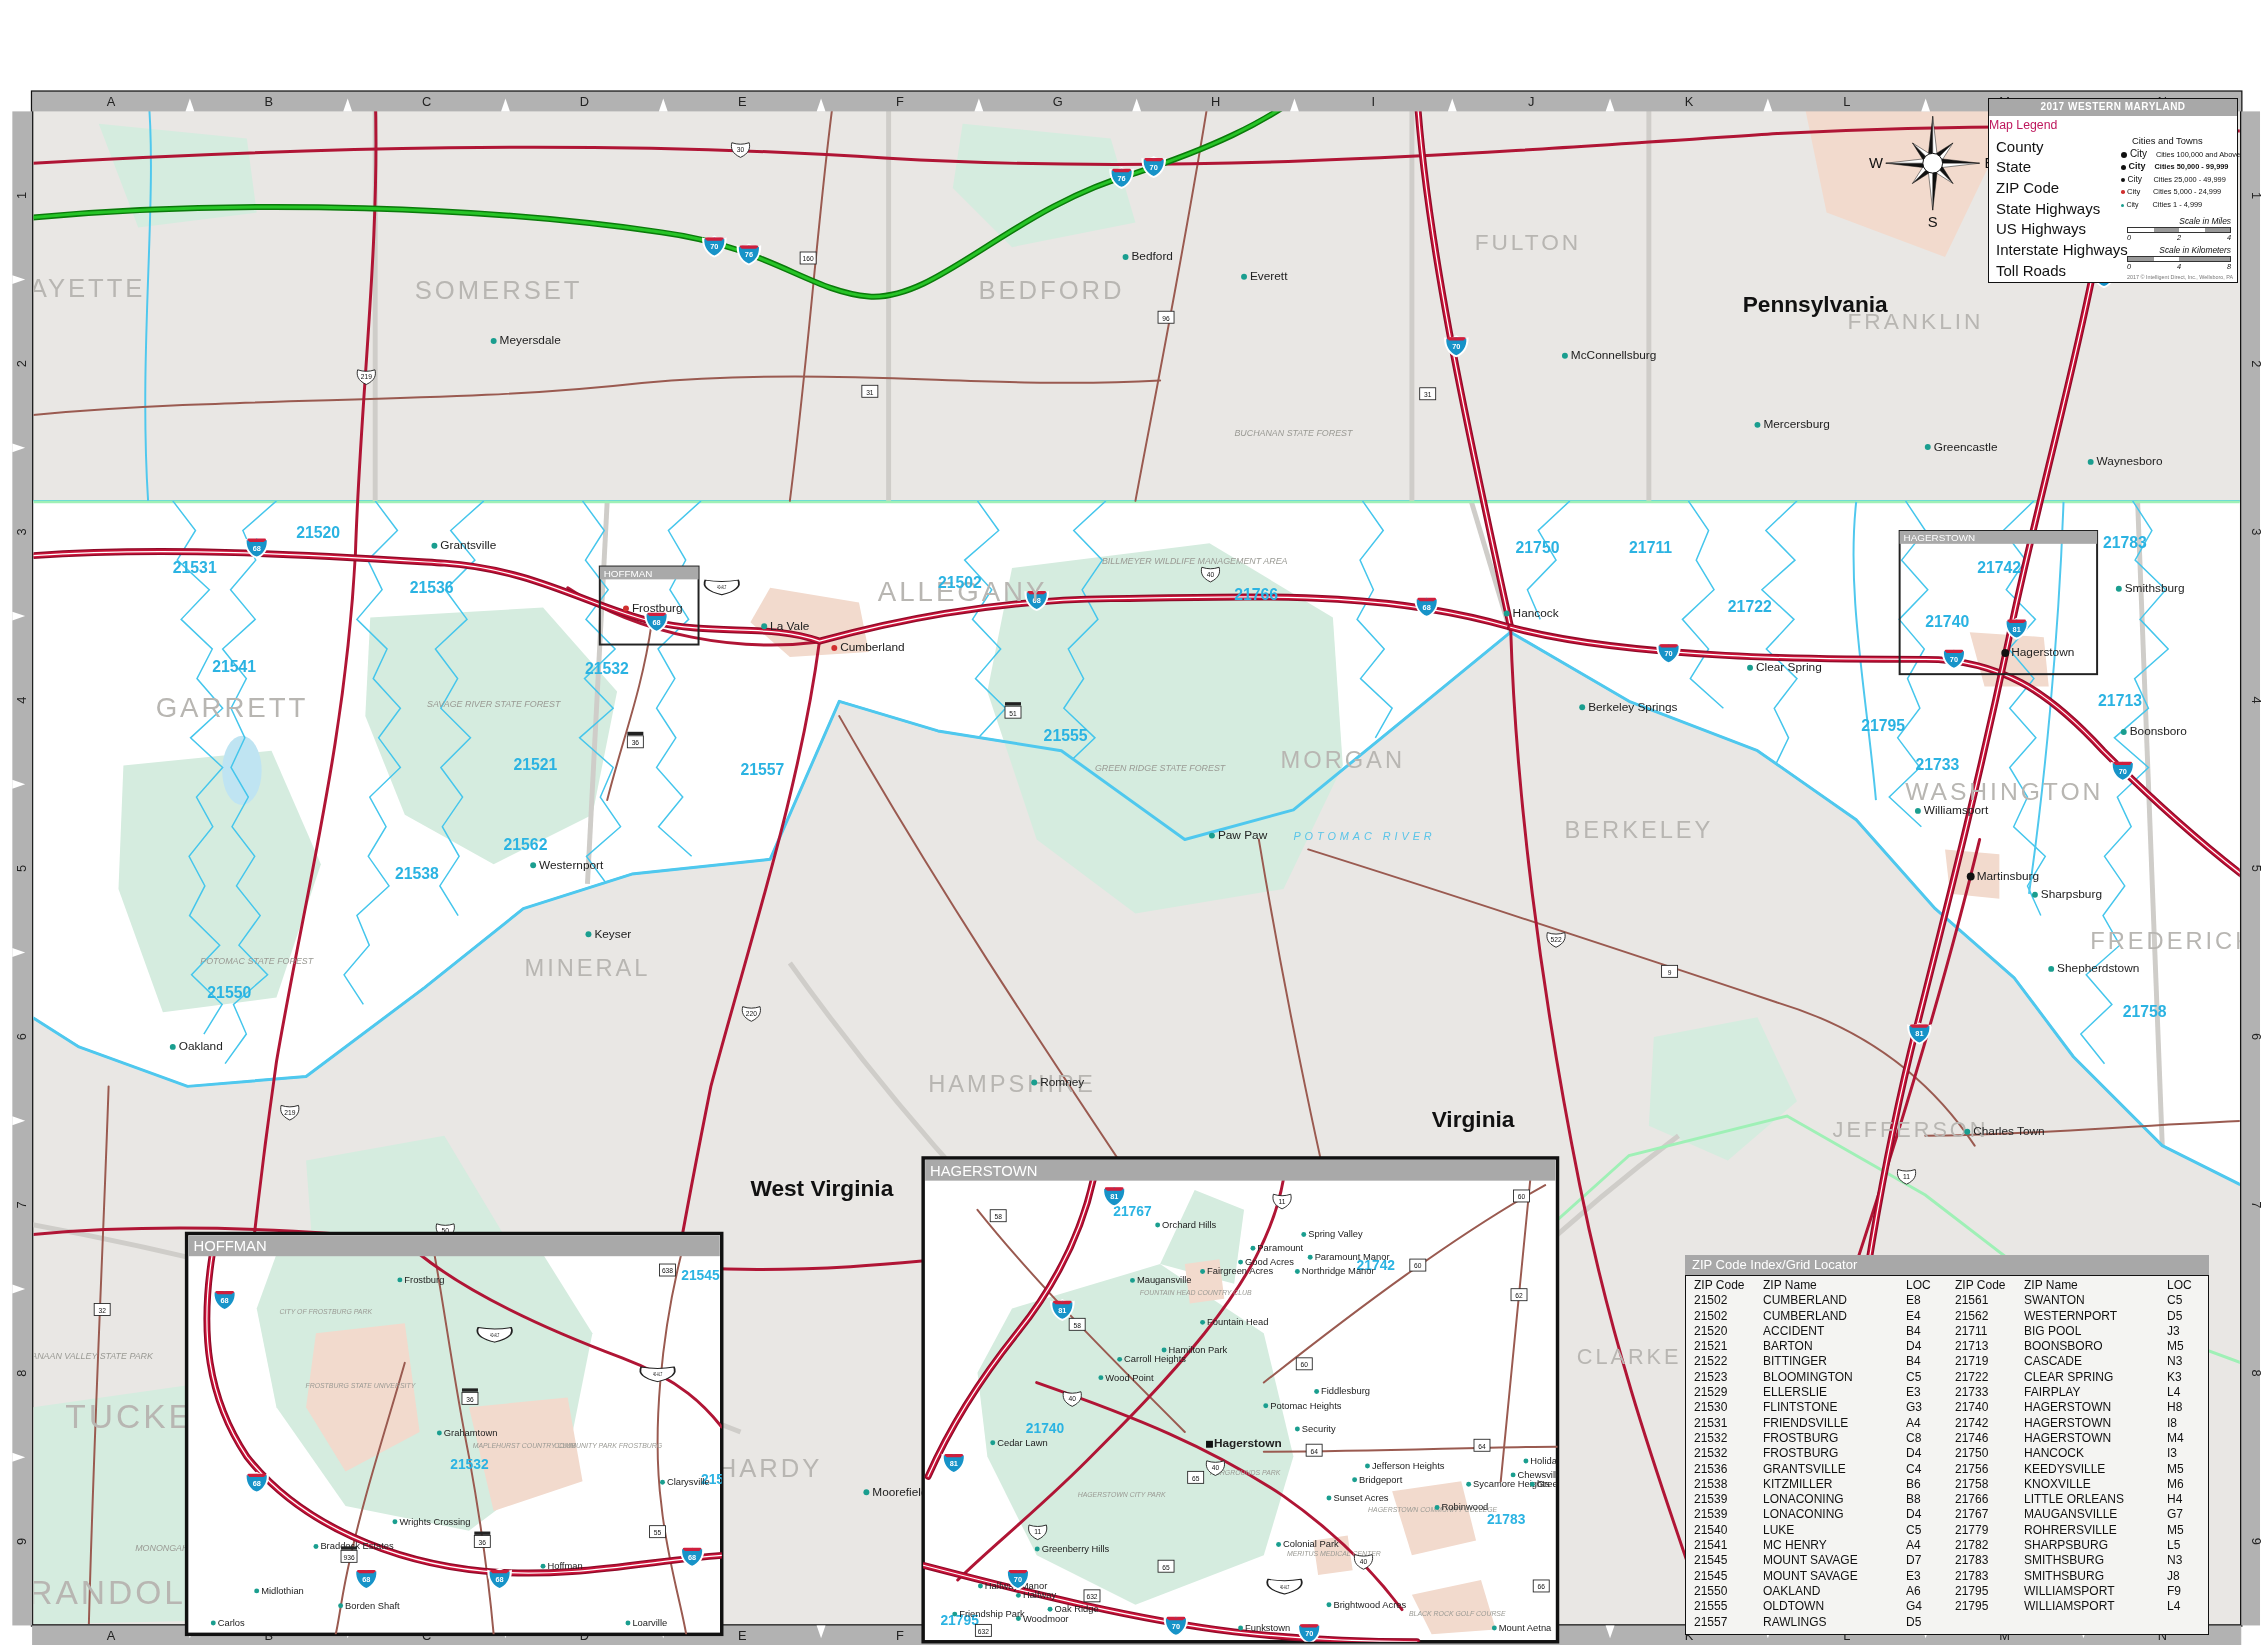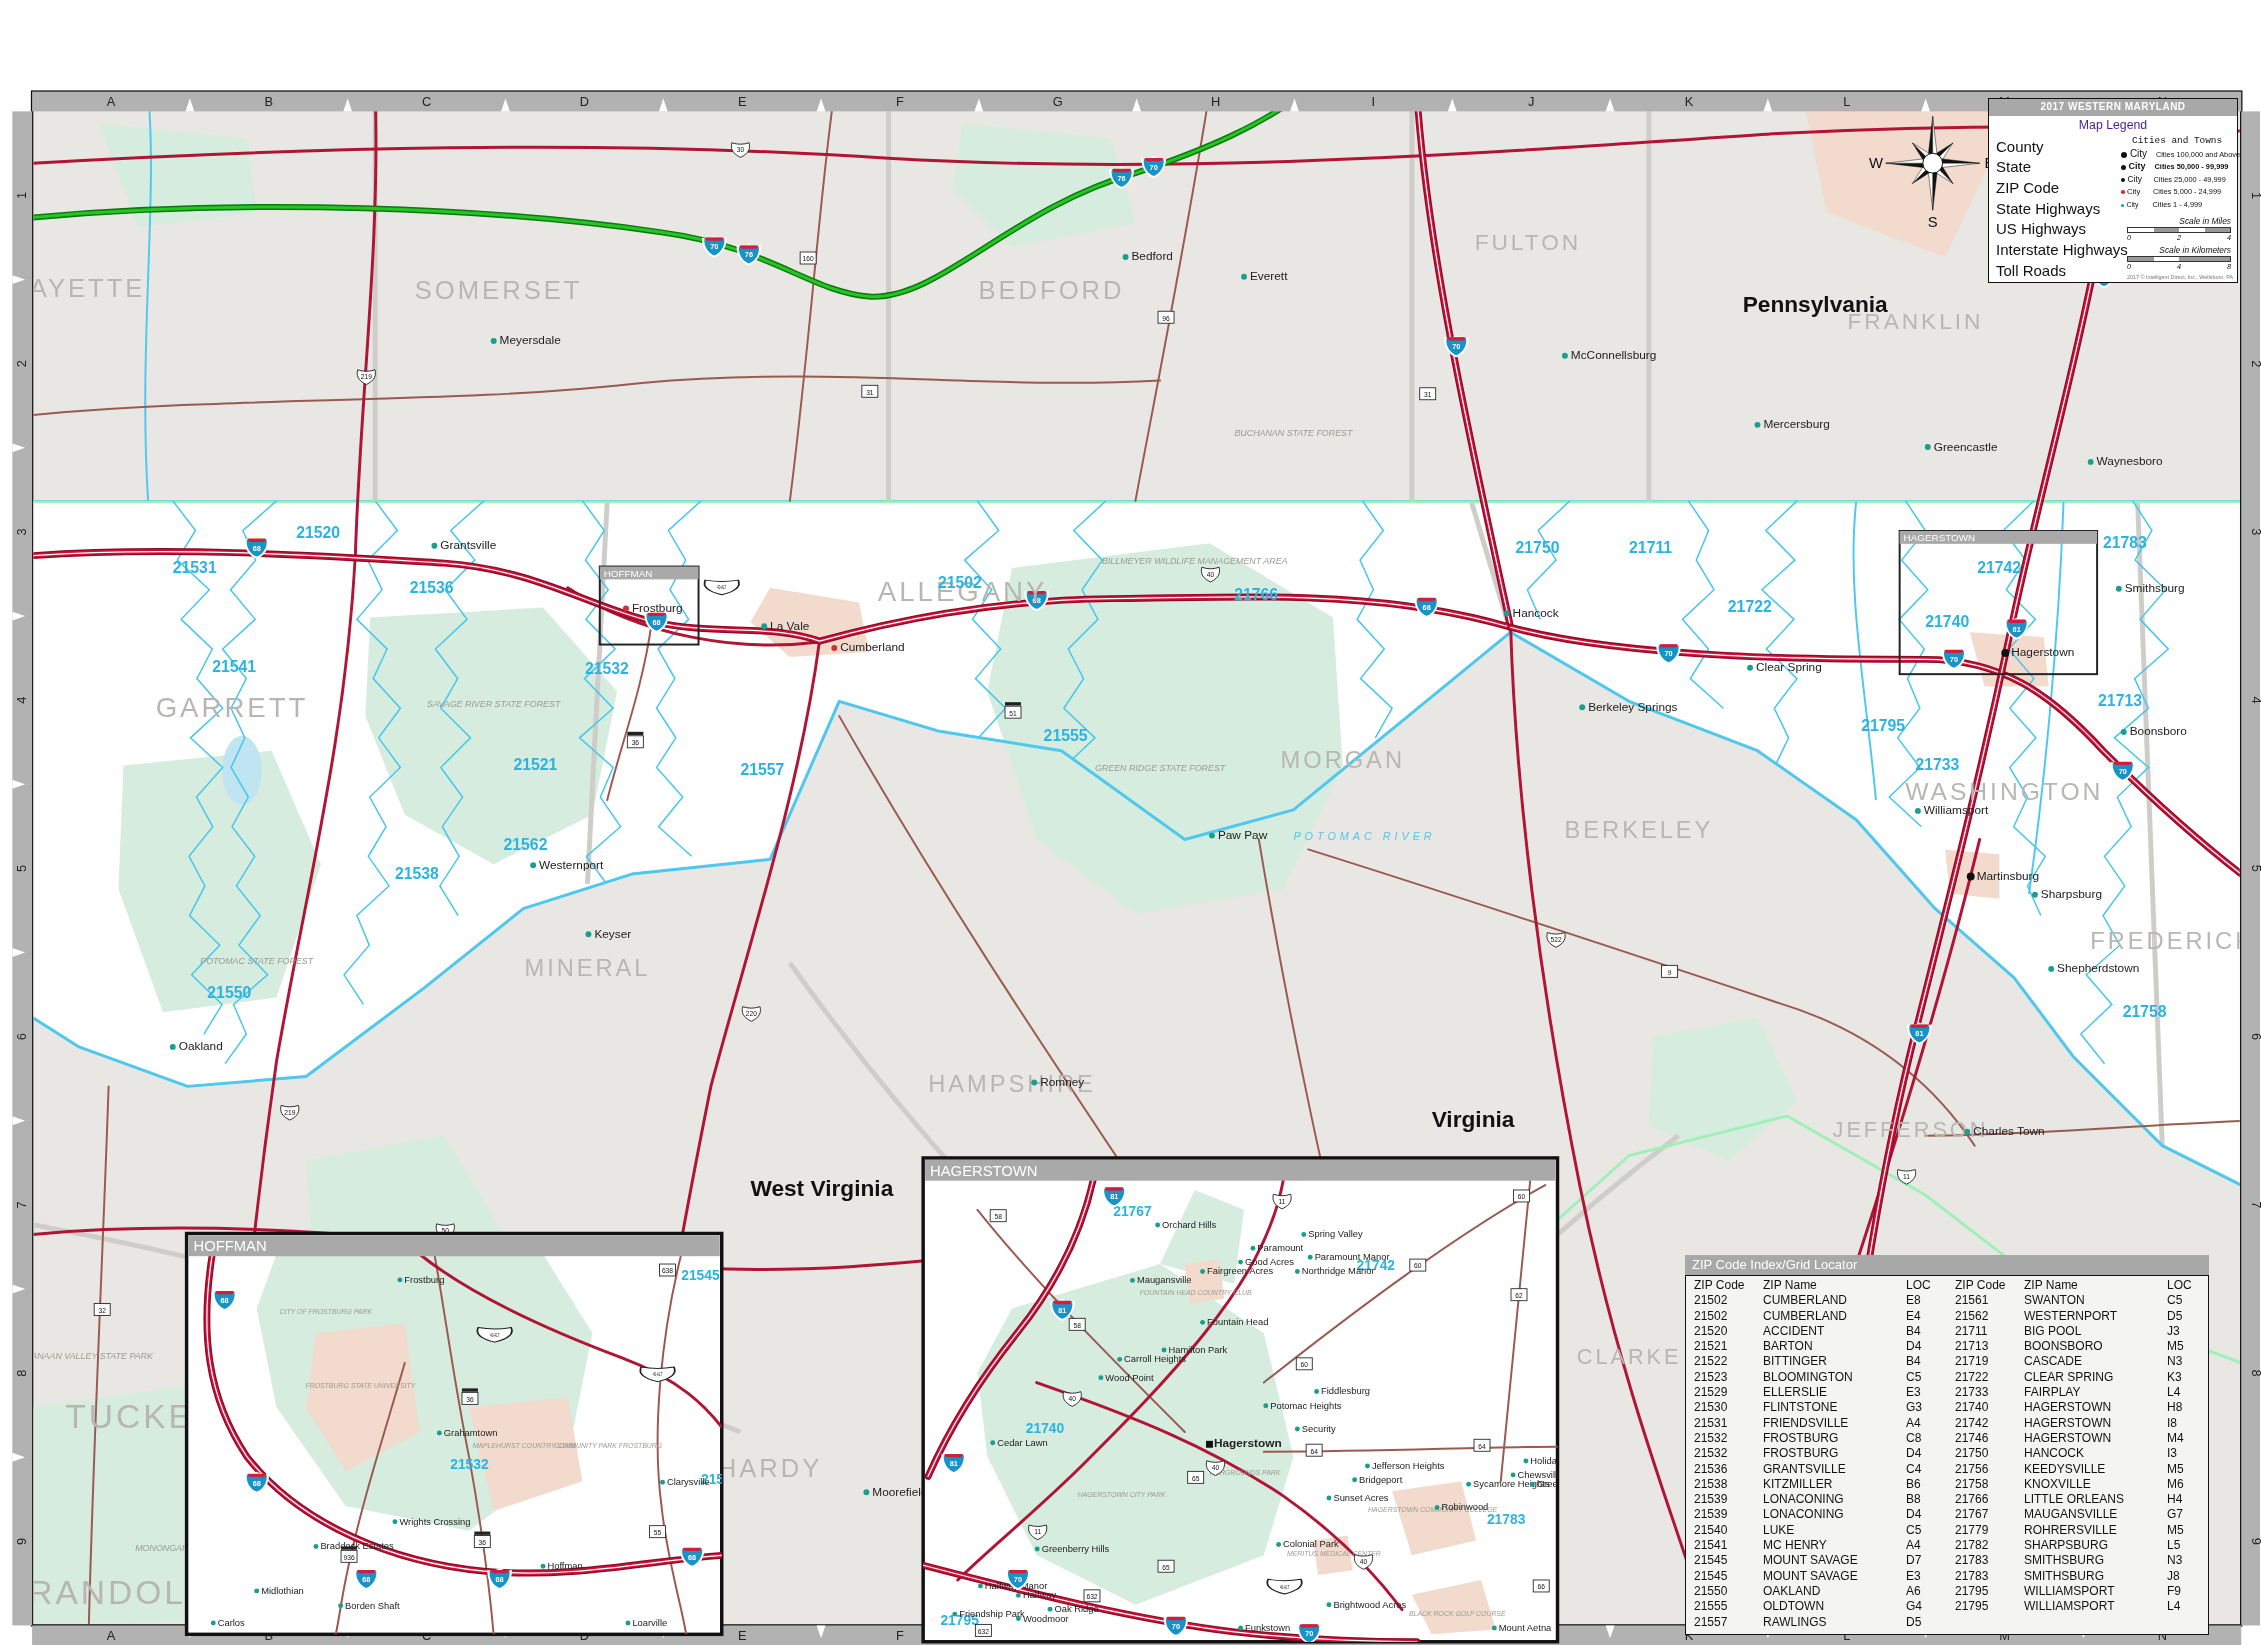--- a/index.html
+++ b/index.html
@@ -17,24 +17,24 @@
               font-family:"Liberation Sans",sans-serif;letter-spacing:0.5px;}
   #logo .tag{position:absolute;left:83px;top:58px;color:#111;font-size:14.3px;font-weight:bold;}
   #logo .sub{position:absolute;left:1px;top:72px;color:#111;font-size:13.3px;}
   #cbox{position:absolute;left:2159px;top:14px;width:98px;height:63px;background:#d9d9d9;padding:3px 2px;
         font-size:8.4px;font-weight:bold;line-height:10.4px;transform:scaleX(.96);transform-origin:left;color:#111;}
   #cbox .gap{height:5px;}
   
   #legend{position:absolute;left:1988px;top:98px;width:250px;height:185px;background:#fff;border:1.5px solid #111;box-sizing:border-box;}
   #legend .hdr{position:absolute;left:0;top:0;right:0;height:17px;background:#a8a8a8;color:#fff;
                font-size:10px;font-weight:bold;text-align:center;line-height:16.3px;letter-spacing:0.5px;}
-  #legend .mt{position:absolute;left:0;top:19px;right:0;text-align:center;font-size:12.3px;color:#4c1d95;}
+  #legend .mt{position:absolute;left:0;top:19px;right:0;font-size:12.3px;color:#be185d;}
   .lgrow{position:absolute;left:7px;height:13px;font-size:15px;color:#111;text-align:right;}
   .lgline{position:absolute;left:74px;top:6px;width:47px;height:0;}
-  #lg-cities-title{position:absolute;left:143px;top:36px;font-size:9.4px;color:#111;font-family:Liberation Mono, monospace;}
+  #lg-cities-title{position:absolute;left:143px;top:36px;font-size:9.4px;color:#111;}
   .cityrow{position:absolute;left:132px;font-size:7.4px;color:#111;white-space:nowrap;}
   .cityrow .dot{display:inline-block;border-radius:50%;vertical-align:middle;margin-right:2.5px;}
   .cityrow .cw{display:inline-block;width:26px;font-size:8.4px;}
   .scale{position:absolute;left:138px;width:104px;text-align:right;font-size:8.4px;color:#111;font-style:italic;}
   .sbar{position:relative;height:4.4px;border:0.5px solid #333;margin-top:1px;display:flex;}
   .sbar div{flex:1;}
   .sticks{display:flex;justify-content:space-between;font-size:7.4px;}
   #lg-copy{position:absolute;right:4px;bottom:2px;font-size:5.4px;color:#777;}
   
   #ziptable{position:absolute;left:1685px;top:1255px;width:524px;height:380px;}

